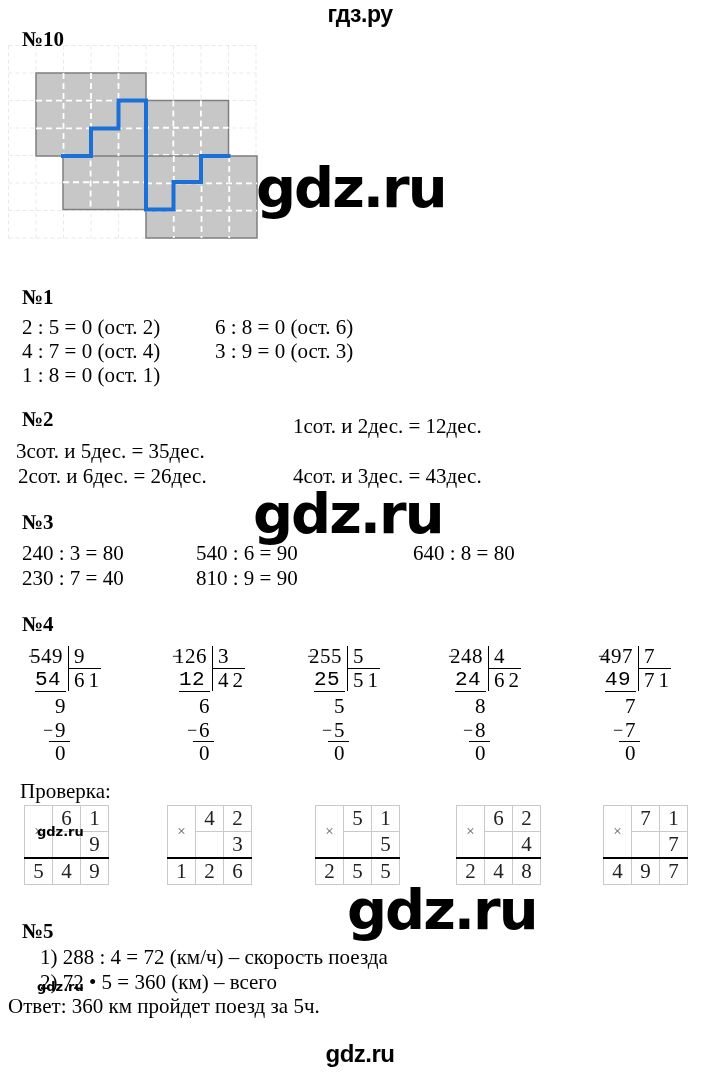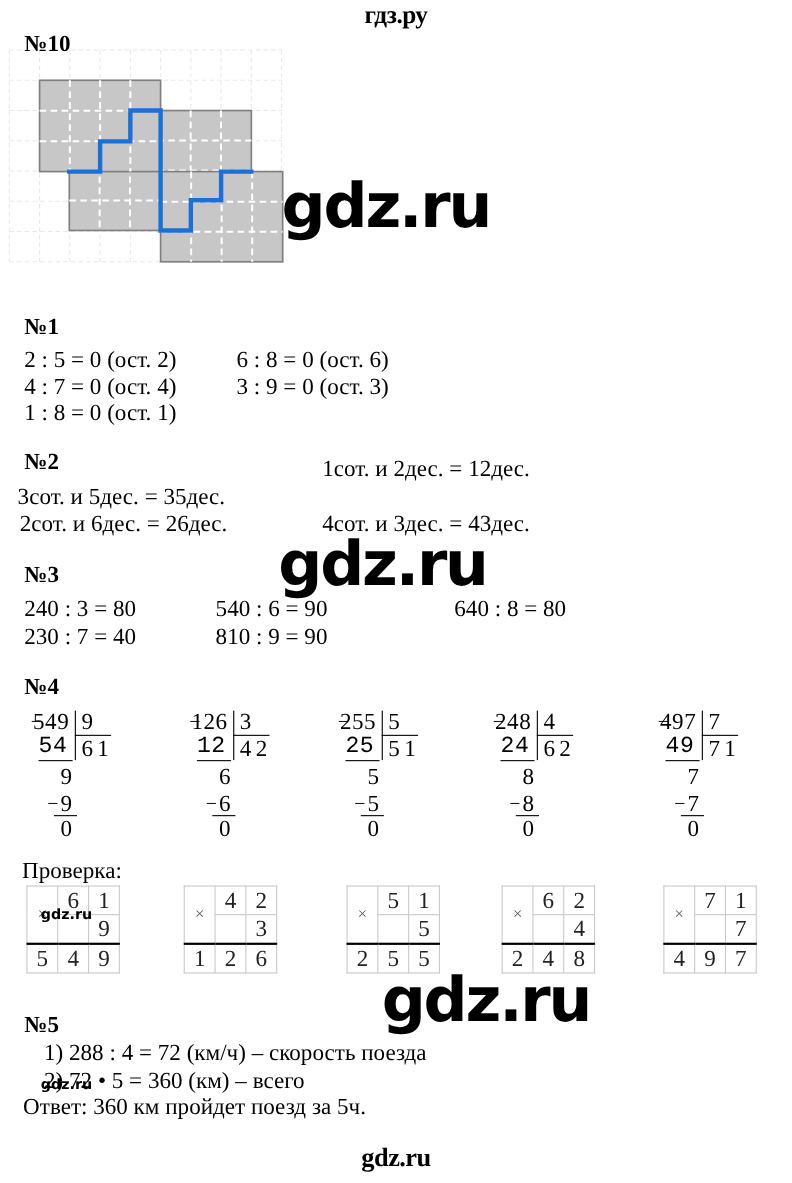--- a/index.html
+++ b/index.html
@@ -2,21 +2,21 @@
 <html><head>
 <meta charset="utf-8">
 <style>
   html,body{margin:0;padding:0;}
   body{
     width:720px;height:1075px;position:relative;background:#fff;
     font-family:"Liberation Serif",serif;color:#000;overflow:hidden;
   }
   .page-logo{
     position:absolute;left:0;width:100%;text-align:center;
-    font-family:Liberation Serif, serif;font-weight:bold;letter-spacing:-0.5px;
+    font-family:Liberation Sans, sans-serif;font-weight:bold;letter-spacing:-0.5px;
   }
   .logo-top{top:1px;font-size:23px;}
   .logo-bottom{top:1040px;font-size:24px;}
   .wm-big{
     position:absolute;font-family:"DejaVu Sans",sans-serif;font-weight:bold;
     font-size:56px;line-height:1;letter-spacing:-2px;color:#000;white-space:nowrap;
   }
   .wm-small{
     position:absolute;font-family:"DejaVu Sans",sans-serif;font-weight:bold;
     font-size:13px;line-height:1;color:#000;white-space:nowrap;z-index:5;
@@ -281,15 +281,15 @@
 </tbody>
   </table>
 
 <div class="wm-small" style="left:37px;top:825px">gdz.ru</div>
 <div class="wm-big" style="left:347px;top:882px">gdz.ru</div>
 
 <div class="numlabel" style="left:22px;top:920px">№5</div>
 <div class="eq" style="left:40px;top:945px">1) 288 : 4 = 72 (км/ч) – скорость поезда</div>
 <div class="eq" style="left:40px;top:970px">2) 72 • 5 = 360 (км) – всего</div>
 <div class="wm-small" style="left:37px;top:980px">gdz.ru</div>
-<div class="eq" style="left:21px;top:994px">Ответ: 360 км пройдет поезд за 5ч.</div>
+<div class="eq" style="left:8px;top:994px">Ответ: 360 км пройдет поезд за 5ч.</div>
 
 <div class="page-logo logo-bottom">gdz.ru</div>
 
 </body></html>

